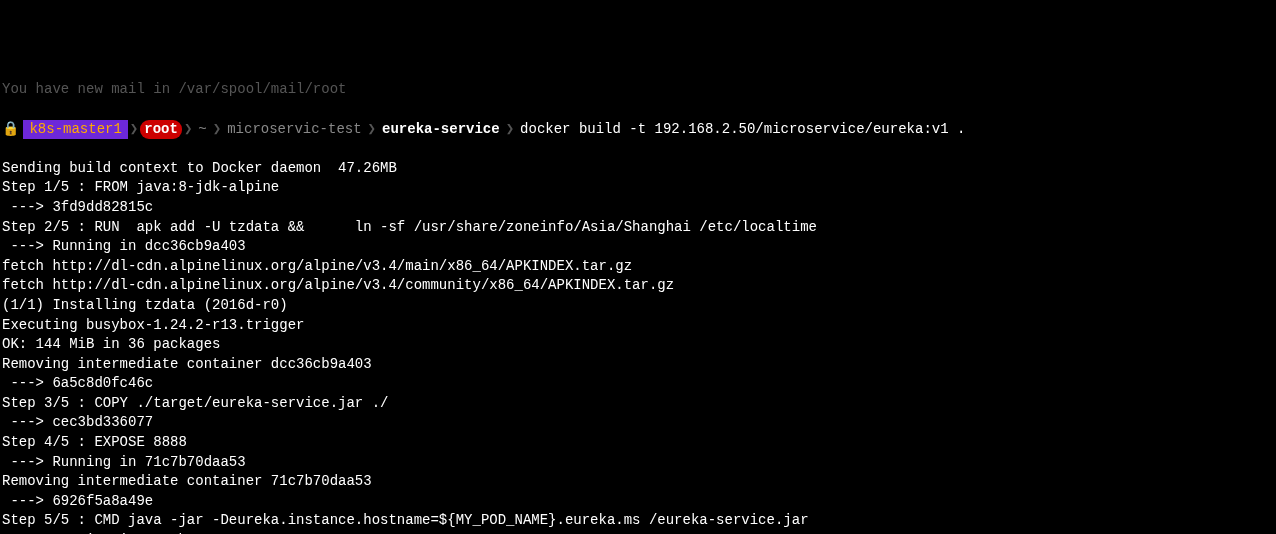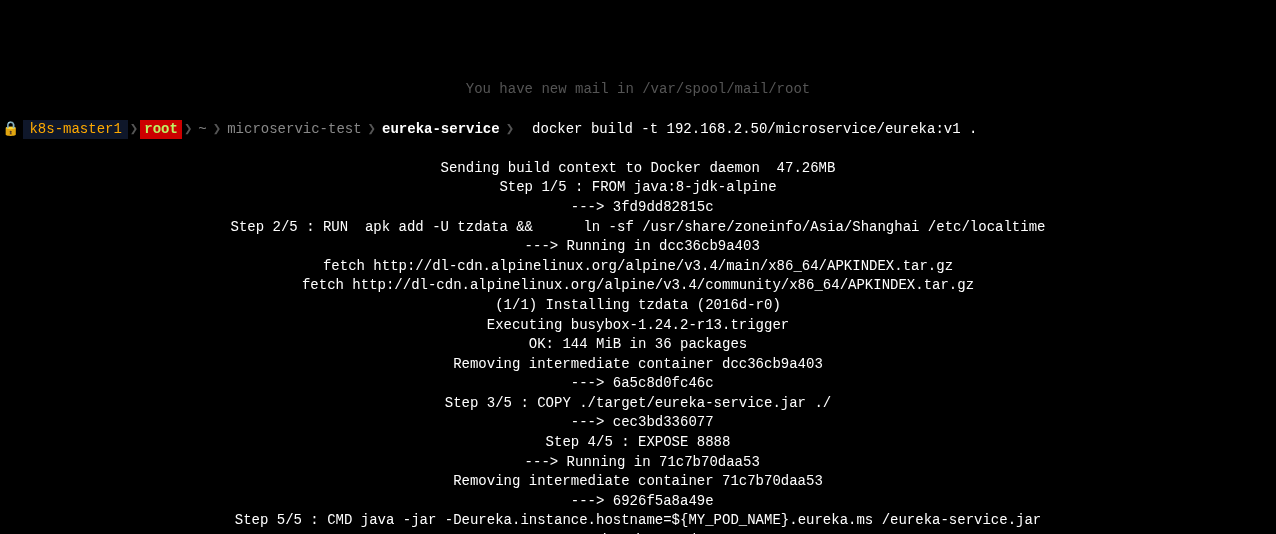--- a/index.html
+++ b/index.html
@@ -20,46 +20,46 @@
     .prompt-line {
       display: flex;
       align-items: center;
       flex-wrap: nowrap;
     }
     .lock-icon {
       color: #ffaa00;
       margin-right: 4px;
     }
     .host-segment {
-      background: #0f172a;
+      background: #6d28d9;
       color: #ffaa00;
       padding: 0 6px;
     }
     .user-segment {
       background: #cc0000;
-      color: #bef264;
+      color: #ffffff;
       padding: 0 4px;
       font-weight: bold;
+      border-radius: 9px;
     }
     .path-segment {
       color: #888;
       padding: 0 4px;
     }
     .path-segment-active {
       color: #fff;
       padding: 0 4px;
       font-weight: bold;
     }
     .command {
       color: #fff;
-      margin-left: 16px;
+      margin-left: 4px;
     }
     .output-line {
       color: #fff;
-      text-align: center;
     }
     .arrow-sep {
       color: #555;
       margin: 0 2px;
     }
   </style>
 </head>
 <body>
 
 

